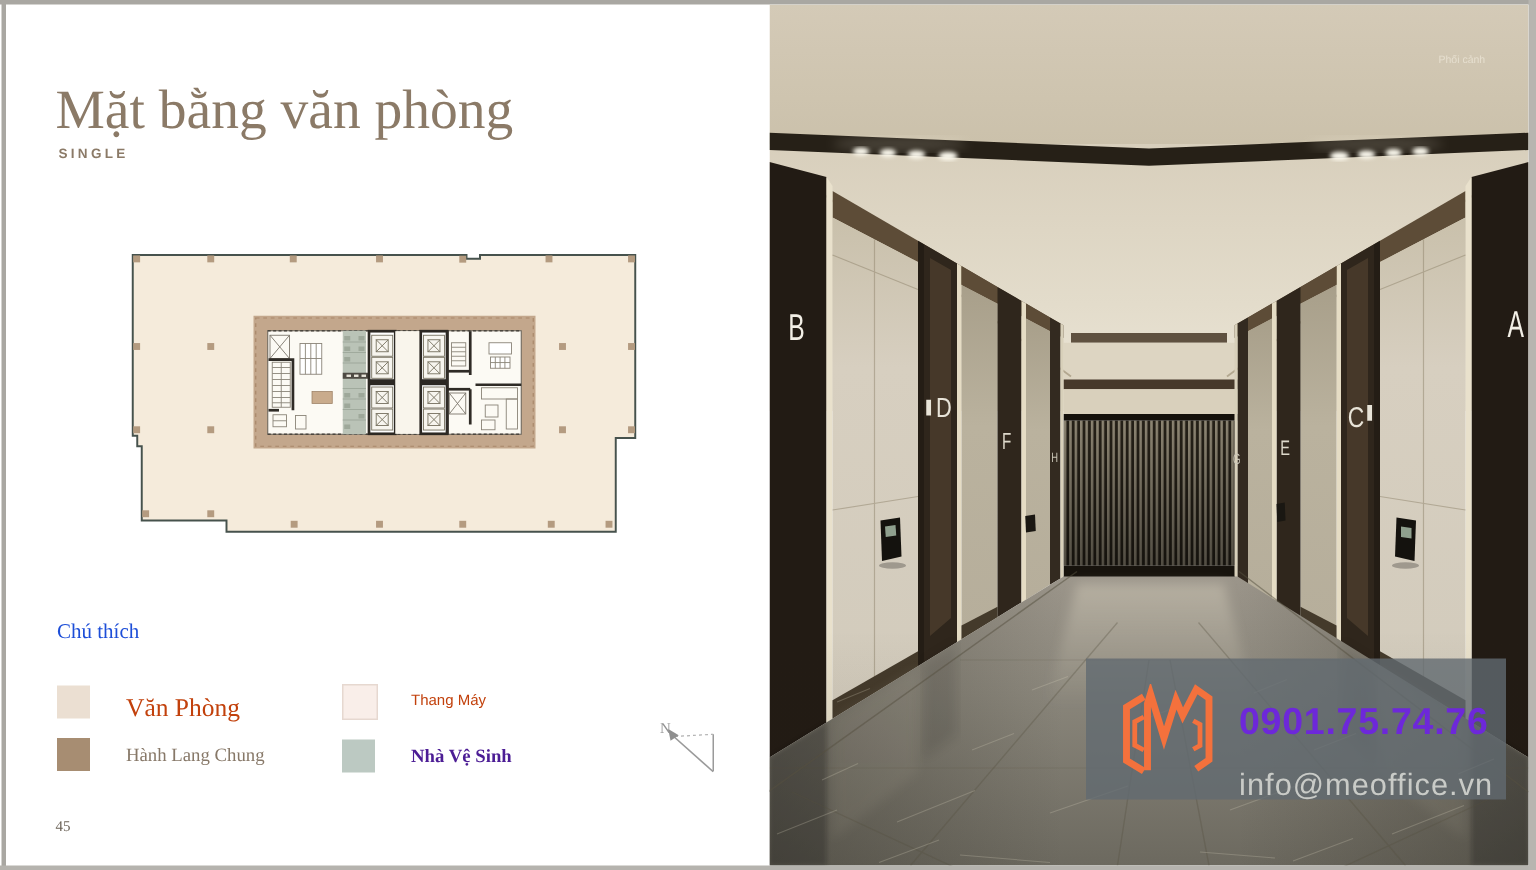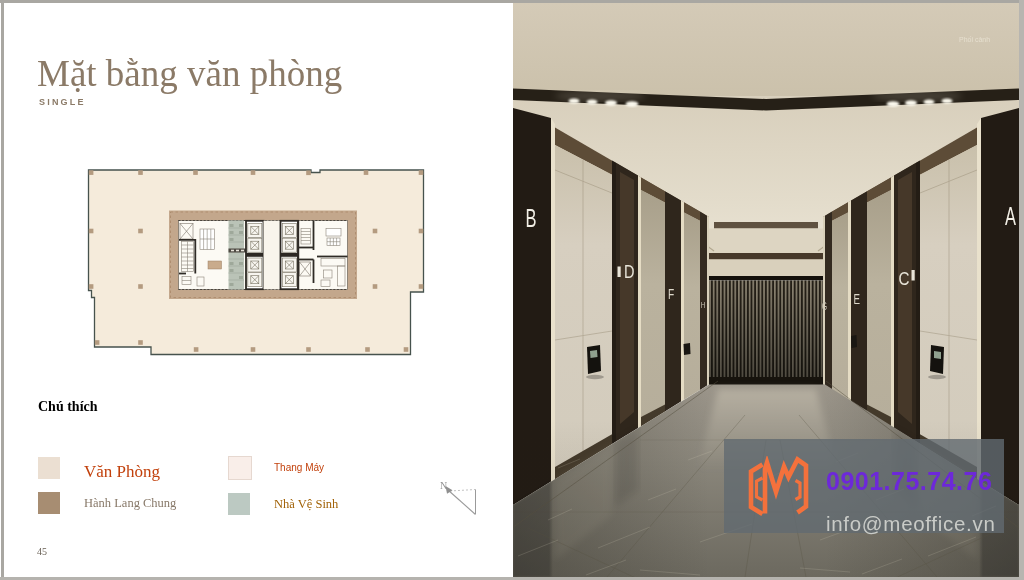--- a/index.html
+++ b/index.html
@@ -215,37 +215,37 @@
     <rect x="337.5" y="266" width="7.5" height="20"></rect>
     <rect x="323.5" y="270" width="8.5" height="8"></rect>
     <rect x="321" y="280" width="9" height="6.5"></rect>
   </g>
 
   <g stroke="#2f2b26" stroke-width="1.8" fill="none">
     <line x1="317" y1="256.5" x2="347.5" y2="256.5"></line>
   </g>
 </svg>
 
-<div class="abs" style="left:38px;top:399px;font-family:'Liberation Serif',serif;font-size:14px;font-weight:bold;color:#000000;">Chú thích</div>
+<div class="abs" style="left:38px;top:414px;font-family:'Liberation Serif',serif;font-size:14px;font-weight:normal;color:#1d4ed8;">Chú thích</div>
 
 <div class="abs" style="left:38px;top:457px;width:22px;height:22px;background:#ebdfd2;"></div>
 
 <div class="abs" style="left:84px;top:462px;font-family:'Liberation Serif',serif;font-size:17px;color:#c2410c;">Văn Phòng</div>
 
 <div class="abs" style="left:38px;top:492px;width:22px;height:22px;background:#a78d72;"></div>
 
 <div class="abs" style="left:84px;top:496px;font-family:'Liberation Serif',serif;font-size:12.5px;color:#877868;">Hành Lang Chung</div>
 
 <div class="abs" style="left:228px;top:456px;width:22px;height:22px;background:#f9eee9;border:1px solid #e6d8d0;"></div>
 
 <div class="abs" style="left:274px;top:462px;font-family:Liberation Sans, sans-serif;font-size:10px;color:#c2410c;">Thang Máy</div>
 
 <div class="abs" style="left:228px;top:493px;width:22px;height:22px;background:#bcc9c2;"></div>
 
-<div class="abs" style="left:274px;top:497px;font-family:'Liberation Serif',serif;font-size:12.5px;color:#a16207;">Nhà Vệ Sinh</div>
+<div class="abs" style="left:274px;top:497px;font-family:'Liberation Serif',serif;font-size:12.5px;color:#4c1d95;font-weight:bold;">Nhà Vệ Sinh</div>
 
 <svg class="abs" style="left:435px;top:475px;" width="50" height="48" viewBox="0 0 50 48">
   <text x="5" y="13.5" font-size="10" fill="#929292" font-family="Liberation Serif">N</text>
   <line x1="13" y1="15" x2="40.5" y2="39.5" stroke="#9a9a9a" stroke-width="1.1"></line>
   <line x1="40.5" y1="14.5" x2="40.5" y2="39" stroke="#9a9a9a" stroke-width="1"></line>
   <line x1="15" y1="16" x2="40.5" y2="14.5" stroke="#b0b0b0" stroke-width="0.8" stroke-dasharray="2,2"></line>
   <polygon points="10.5,11 17.5,15.2 12,18.8" fill="#8f8f8f"></polygon>
 </svg>
 
 <div class="abs" style="left:37px;top:546px;font-size:10px;color:#6b6257;font-family:Liberation Serif, serif;">45</div>

